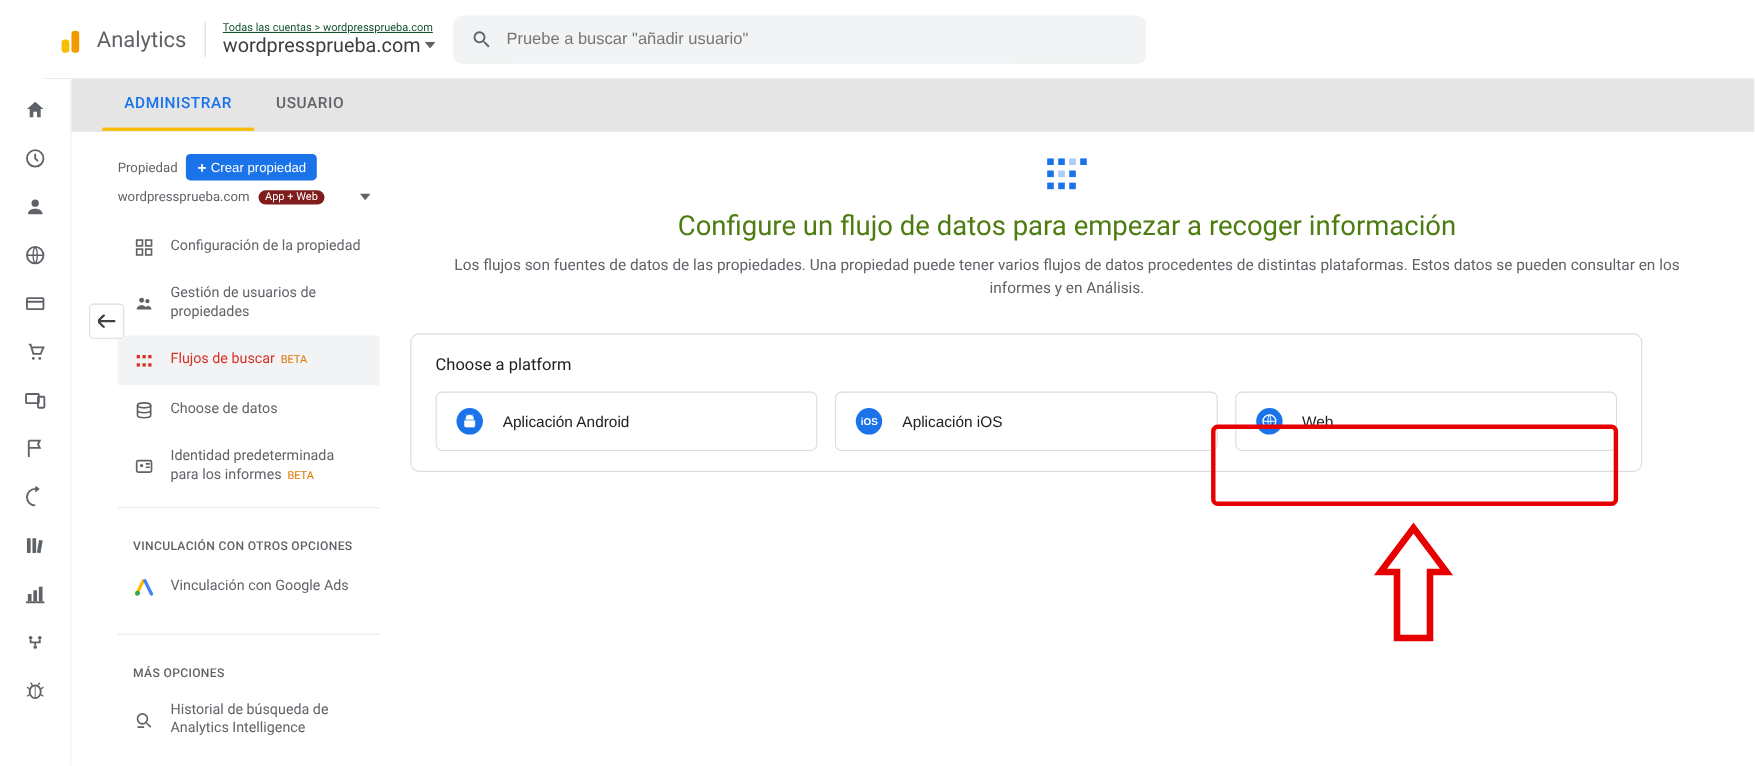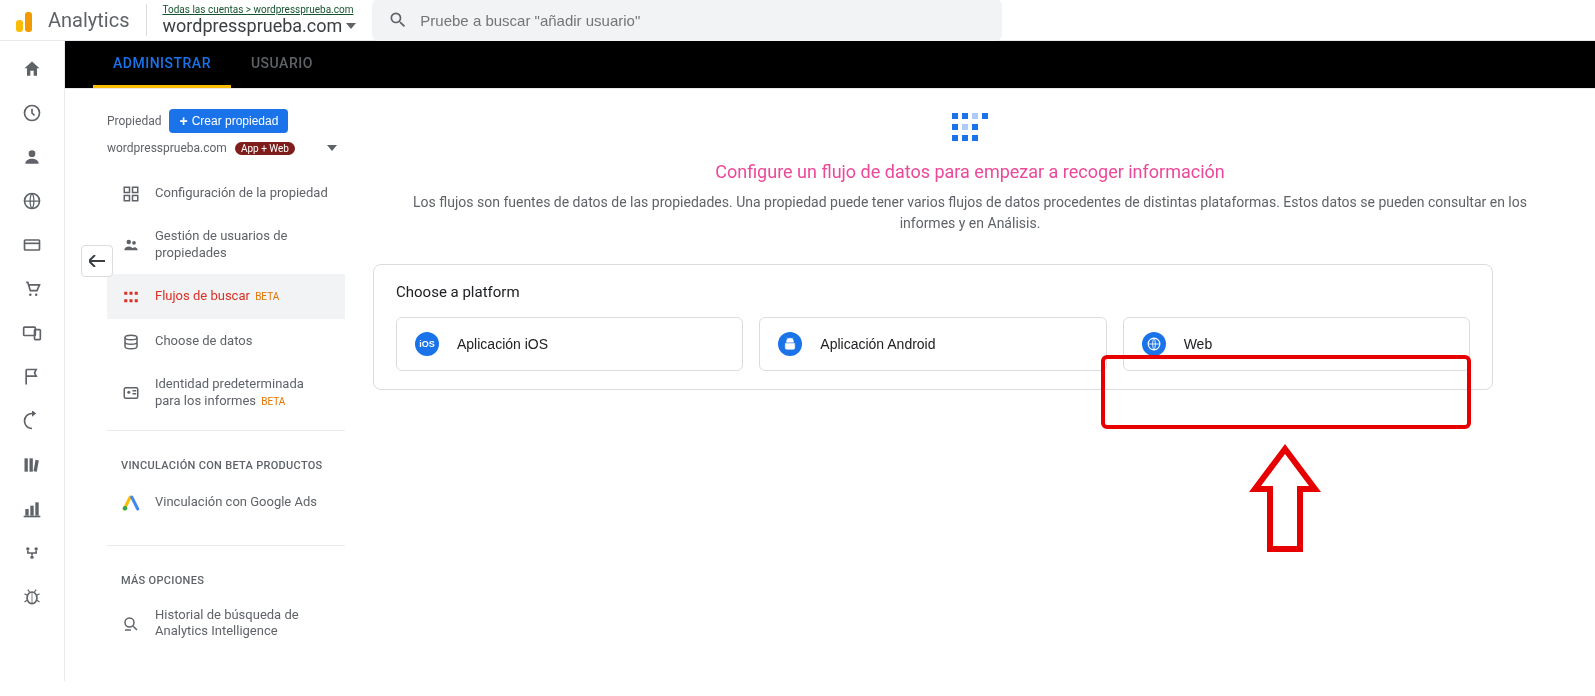--- a/index.html
+++ b/index.html
@@ -1,39 +1,39 @@
 <!DOCTYPE html>
 <html><head>
 <meta charset="utf-8">
 <style>
   * { box-sizing: border-box; margin: 0; padding: 0; }
   body { font-family: Roboto, Arial, sans-serif; background: #fff; color: #3c4043; width: 1595px; height: 696px; overflow: hidden; }
   
   
-  .header { display: flex; align-items: center; height: 41px; padding: 0 16px; border-bottom: 1px solid #e8eaed; }
+  .header { display: flex; align-items: center; height: 72px; padding: 0 16px; border-bottom: 1px solid #e8eaed; margin-left: 40px; }
   .logo-area { display: flex; align-items: center; gap: 8px; }
   .logo-icon { width: 24px; height: 24px; display: flex; align-items: flex-end; gap: 2px; }
   .logo-bar1 { width: 7px; height: 12px; background: #fbbc04; border-radius: 3px; }
   .logo-bar2 { width: 7px; height: 20px; background: #f29900; border-radius: 3px; }
   .logo-text { font-size: 20px; color: #5f6368; font-weight: 400; }
   .divider { width: 1px; height: 32px; background: #dadce0; margin: 0 16px; }
   .property-selector { display: flex; flex-direction: column; cursor: pointer; }
   .property-breadcrumb { font-size: 10px; color: #14532d; text-decoration: underline; }
   .property-name { font-size: 18px; color: #3c4043; display: flex; align-items: center; gap: 4px; }
   .search-box { display: flex; align-items: center; background: #f1f3f4; border-radius: 8px; height: 44px; padding: 0 16px; margin-left: 16px; width: 630px; gap: 12px; }
   .search-input { border: none; background: transparent; font-size: 15px; color: #5f6368; flex: 1; outline: none; }
   .search-icon { color: #5f6368; width: 20px; height: 20px; }
   
   
   .layout { display: flex; height: calc(100% - 56px); }
   .left-rail { width: 65px; background: #fff; border-right: 1px solid #e8eaed; display: flex; flex-direction: column; align-items: center; padding-top: 16px; gap: 20px; }
   .rail-icon { width: 24px; height: 24px; color: #5f6368; cursor: pointer; display: flex; align-items: center; justify-content: center; }
   
   .content-area { flex: 1; background: #fff; }
-  .tabs { display: flex; padding: 0 28px; border-bottom: 1px solid #e8eaed; background: #000000; }
+  .tabs { display: flex; padding: 0 28px; border-bottom: 1px solid #e8eaed; background: #e5e5e5; }
   .tab { padding: 14px 20px; font-size: 14px; font-weight: 500; letter-spacing: 0.5px; cursor: pointer; color: #5f6368; border-bottom: 3px solid transparent; }
   .tab.active { color: #1a73e8; border-bottom-color: #fbbc04; }
   
   .admin-body { display: flex; }
   .admin-sidebar { width: 280px; padding: 20px 0 0 42px; position: relative; }
   .back-btn { position: absolute; left: 16px; top: 156px; width: 32px; height: 32px; border: 1px solid #dadce0; border-radius: 4px; background: #fff; display: flex; align-items: center; justify-content: center; cursor: pointer; }
   
   .prop-header { display: flex; align-items: center; gap: 8px; margin-bottom: 8px; }
   .prop-label { font-size: 12px; color: #5f6368; }
   .create-btn { display: flex; align-items: center; gap: 4px; background: #1a73e8; color: #fff; border: none; border-radius: 4px; padding: 4px 10px; font-size: 12px; font-weight: 500; cursor: pointer; }
@@ -50,21 +50,21 @@
   .nav-icon { width: 20px; height: 20px; flex-shrink: 0; color: #5f6368; display: flex; align-items: center; justify-content: center; margin-top: 1px; }
   .nav-text {}
   .beta-tag { color: #e37400; font-size: 10px; margin-left: 2px; }
   .nav-section { font-size: 11px; font-weight: 500; color: #5f6368; padding: 20px 14px 8px; letter-spacing: 0.3px; }
   .nav-divider { height: 1px; background: #e8eaed; margin: 8px 0; }
   .ads-icon { width: 18px; height: 18px; }
   
   .main-panel { flex: 1; padding: 20px 28px; position: relative; }
   .hero { text-align: center; max-width: 1120px; margin: 0 auto 30px; }
   .hero-icon { width: 40px; height: 36px; margin: 0 auto 12px; }
-  .hero-title { font-size: 18px; color: #ec4899; margin-bottom: 10px; font-weight: 400; }
+  .hero-title { font-size: 25px; color: #4d7c0f; margin-bottom: 10px; font-weight: 400; }
   .hero-desc { font-size: 14px; color: #5f6368; line-height: 1.5; }
   
   .platform-card { border: 1px solid #dadce0; border-radius: 8px; padding: 18px 22px; max-width: 1120px; }
   .platform-title { font-size: 15px; color: #202124; margin-bottom: 16px; }
   .platform-row { display: flex; gap: 16px; }
   .platform-btn { flex: 1; display: flex; align-items: center; gap: 18px; padding: 14px 18px; border: 1px solid #dadce0; border-radius: 6px; cursor: pointer; font-size: 14px; color: #202124; background: #fff; }
   .platform-icon { width: 24px; height: 24px; border-radius: 50%; display: flex; align-items: center; justify-content: center; color: #fff; flex-shrink: 0; }
   .ios-bg { background: #1a73e8; }
   .android-bg { background: #1a73e8; }
   .web-bg { background: #1a73e8; }
@@ -268,21 +268,21 @@
                   <circle cx="9" cy="11" r="2" fill="currentColor"></circle>
                   <line x1="14" y1="9" x2="19" y2="9" stroke="currentColor" stroke-width="2"></line>
                   <line x1="14" y1="13" x2="19" y2="13" stroke="currentColor" stroke-width="2"></line>
                 </svg>
               </span>
             <span class="nav-text"><span>Identidad predeterminada para los informes</span> <span class="beta-tag">BETA</span></span>
           </li>
         </ul>
 
         <div class="nav-divider"></div>
-        <div class="nav-section">VINCULACIÓN CON BETA PRODUCTOS</div>
+        <div class="nav-section">VINCULACIÓN CON OTROS OPCIONES</div>
         <ul class="nav-list">
           <li class="nav-item">
             <span class="nav-icon">
               <svg class="ads-icon" viewBox="0 0 24 24">
                   <path d="M3 20L11 4" stroke="#fbbc04" stroke-width="4" stroke-linecap="round"></path>
                   <path d="M13 4l8 16" stroke="#4285f4" stroke-width="4" stroke-linecap="round"></path>
                   <circle cx="4" cy="19" r="3" fill="#34a853"></circle>
                 </svg>
             </span>
             <span class="nav-text">Vinculación con Google Ads</span>
@@ -320,30 +320,30 @@
             <rect x="22" y="26" width="6" height="6" fill="#1a73e8"></rect>
           </svg>
           <h2 class="hero-title">Configure un flujo de datos para empezar a recoger información</h2>
           <p class="hero-desc">Los flujos son fuentes de datos de las propiedades. Una propiedad puede tener varios flujos de datos procedentes de distintas plataformas. Estos datos se pueden consultar en los informes y en Análisis.</p>
         </div>
 
         <div class="platform-card">
           <div class="platform-title">Choose a platform</div>
           <div class="platform-row">
             <button class="platform-btn">
-              <span class="platform-icon ios-bg" style="font-size:9px;font-weight:bold">iOS</span>
-              <span>Aplicación iOS</span>
-            </button>
-            <button class="platform-btn">
               <span class="platform-icon android-bg">
                 <svg width="14" height="14" viewBox="0 0 24 24">
                     <path fill="#fff" d="M6 8a6 6 0 0112 0v1H6V8zm-2 3h16v8a2 2 0 01-2 2H6a2 2 0 01-2-2v-8zM8 3L6 1M16 3l2-2" stroke="#fff" stroke-width="1"></path>
                   </svg>
               </span>
               <span>Aplicación Android</span>
+            </button>
+            <button class="platform-btn">
+              <span class="platform-icon ios-bg" style="font-size:9px;font-weight:bold">iOS</span>
+              <span>Aplicación iOS</span>
             </button>
             <button class="platform-btn">
               <span class="platform-icon web-bg">
                 <svg width="14" height="14" viewBox="0 0 24 24">
                     <circle cx="12" cy="12" r="10" fill="none" stroke="#fff" stroke-width="2"></circle>
                     <path d="M2 12h20M12 2c3 3 3 17 0 20M12 2c-3 3-3 17 0 20" stroke="#fff" stroke-width="1.5" fill="none"></path>
                   </svg>
               </span>
               <span>Web</span>
             </button>

